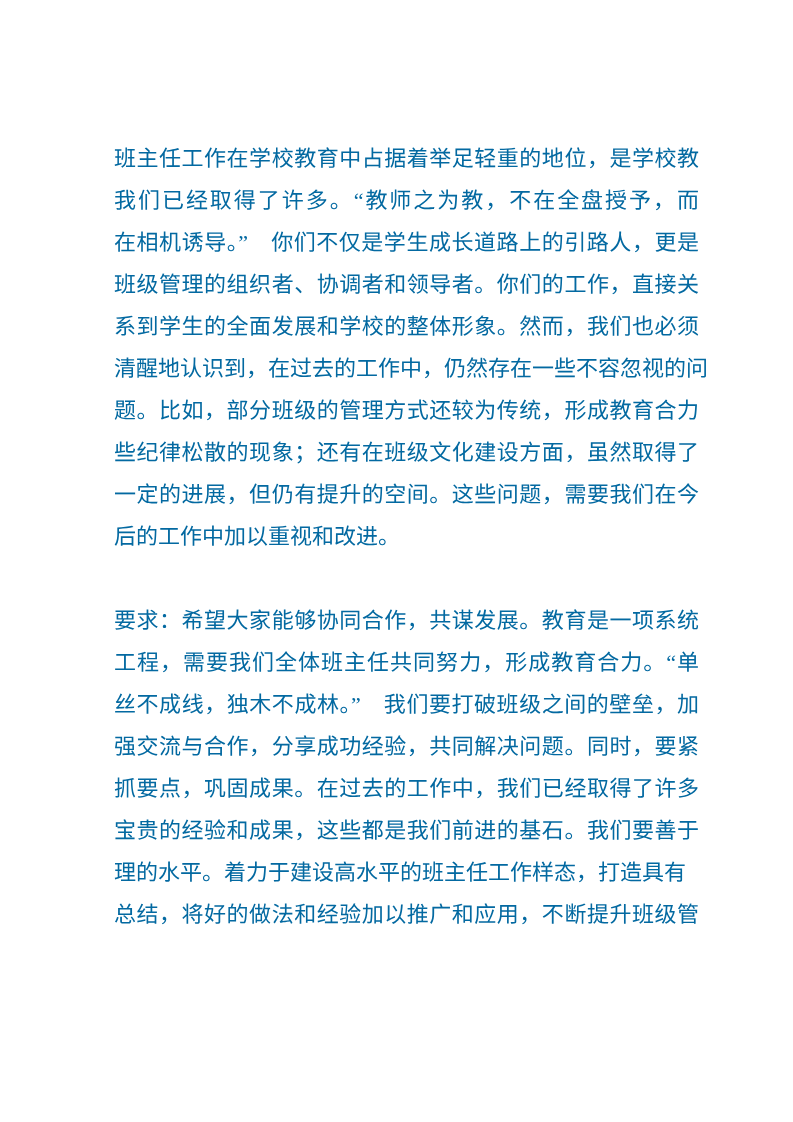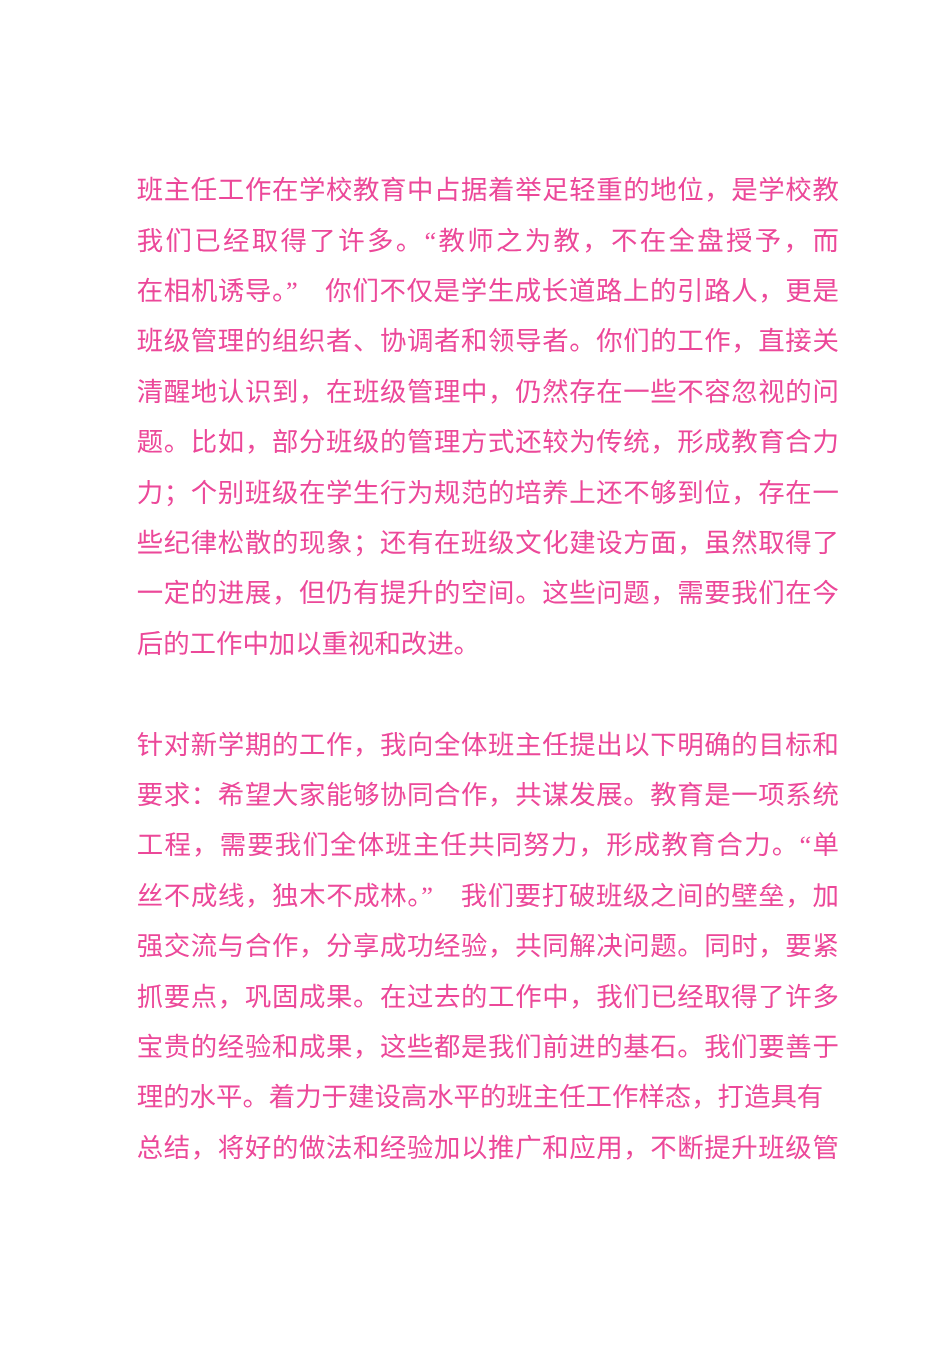--- a/index.html
+++ b/index.html
@@ -45,37 +45,36 @@
   }
   .line.natural {
     text-align: right;
     text-align-last: left;
   }
 </style>
 </head>
 <body>
 
 <div class="page" style="background: rgb(255, 255, 255);">
-  <div class="text-block" style="color: #ec4899;">
+  <div class="text-block" style="color: #0369a1;">
 
     <div class="paragraph">
       <div class="line">班主任工作在学校教育中占据着举足轻重的地位，是学校教</div>
       <div class="line">我们已经取得了许多。“教师之为教，不在全盘授予，而</div>
       <div class="line">在相机诱导。”　你们不仅是学生成长道路上的引路人，更是</div>
       <div class="line">班级管理的组织者、协调者和领导者。你们的工作，直接关</div>
-      <div class="line">清醒地认识到，在班级管理中，仍然存在一些不容忽视的问</div>
+      <div class="line">系到学生的全面发展和学校的整体形象。然而，我们也必须</div>
+      <div class="line">清醒地认识到，在过去的工作中，仍然存在一些不容忽视的问</div>
       <div class="line">题。比如，部分班级的管理方式还较为传统，形成教育合力</div>
-      <div class="line">力；个别班级在学生行为规范的培养上还不够到位，存在一</div>
       <div class="line">些纪律松散的现象；还有在班级文化建设方面，虽然取得了</div>
       <div class="line">一定的进展，但仍有提升的空间。这些问题，需要我们在今</div>
       <div class="line natural">后的工作中加以重视和改进。</div>
     </div>
 
     <div class="paragraph">
-      <div class="line">针对新学期的工作，我向全体班主任提出以下明确的目标和</div>
       <div class="line">要求：希望大家能够协同合作，共谋发展。教育是一项系统</div>
       <div class="line">工程，需要我们全体班主任共同努力，形成教育合力。“单</div>
       <div class="line">丝不成线，独木不成林。”　我们要打破班级之间的壁垒，加</div>
       <div class="line">强交流与合作，分享成功经验，共同解决问题。同时，要紧</div>
       <div class="line">抓要点，巩固成果。在过去的工作中，我们已经取得了许多</div>
       <div class="line">宝贵的经验和成果，这些都是我们前进的基石。我们要善于</div>
       <div class="line natural">理的水平。着力于建设高水平的班主任工作样态，打造具有</div>
       <div class="line">总结，将好的做法和经验加以推广和应用，不断提升班级管</div>
     </div>
 

